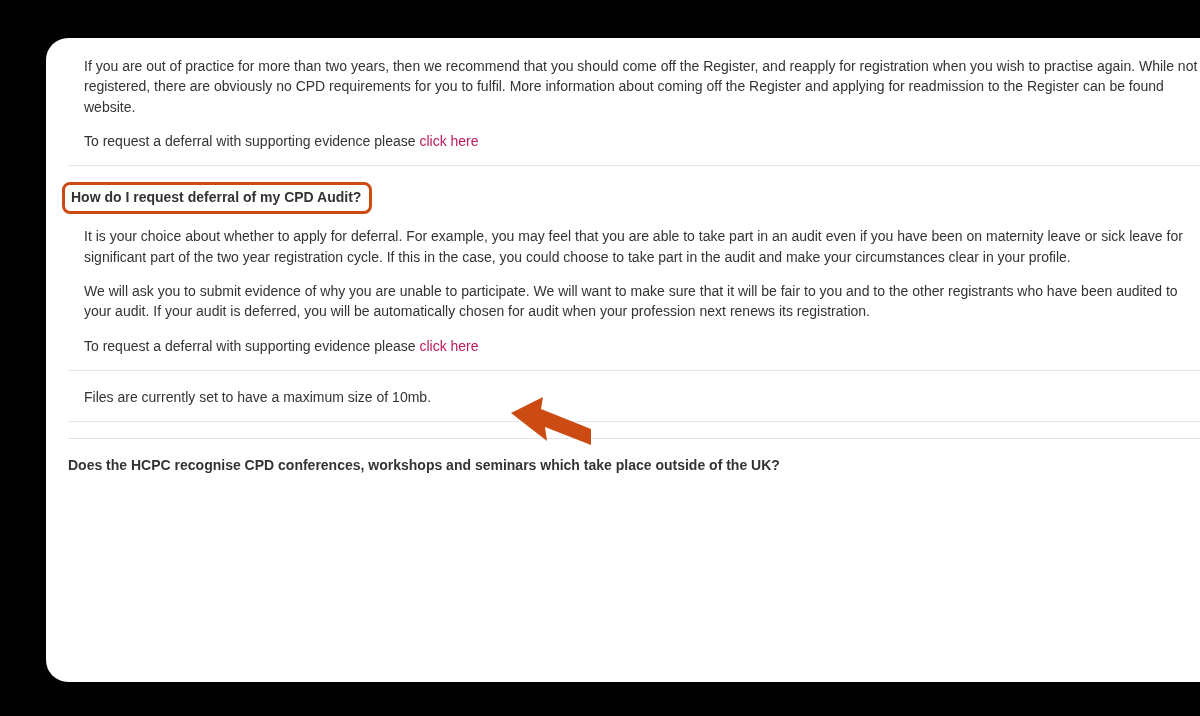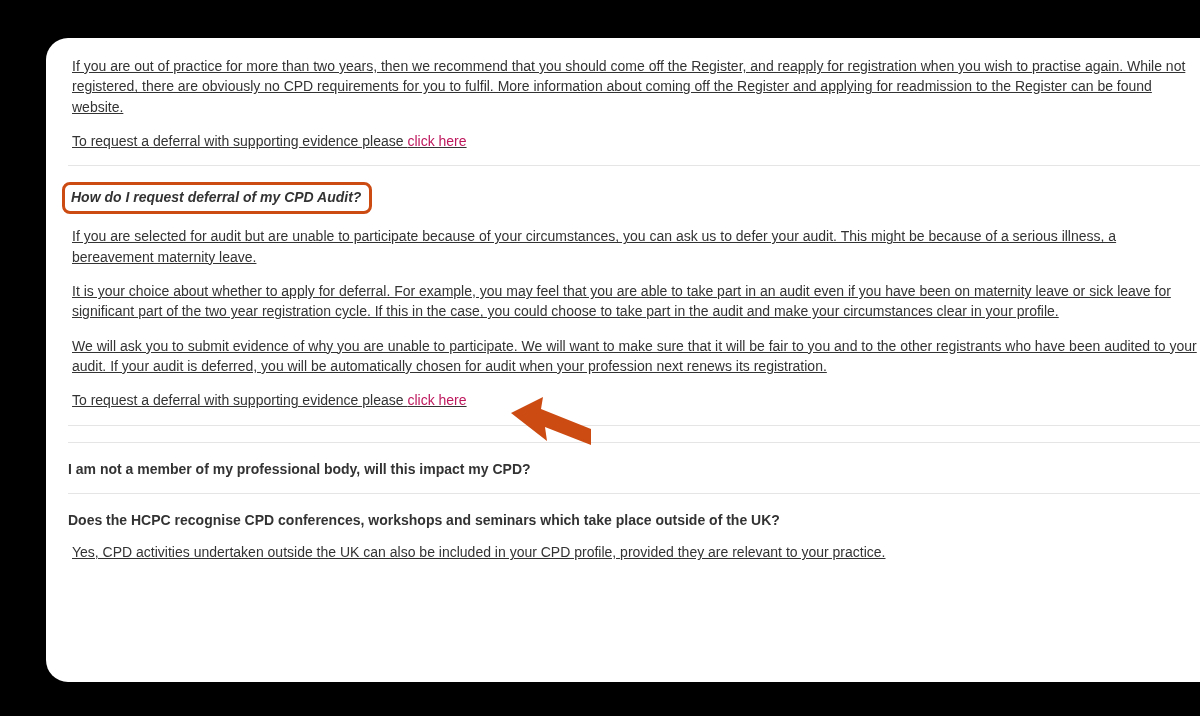--- a/index.html
+++ b/index.html
@@ -32,41 +32,40 @@
     overflow: hidden;
     border-top-left-radius: 22px;
     border-bottom-left-radius: 22px;
   }
   .content {
     padding: 18px 0 0 22px;
     font-size: 14px;
     color: #333;
     line-height: 1.45;
   }
-  p { margin: 0 0 14px 4px; text-decoration: underline; }
+  p { margin: 0 0 14px 16px; }
   a.link { color: #be185d; text-decoration: none; cursor: pointer; }
   hr.sep {
     border: none;
     border-top: 1px solid #e5e5e5;
     margin: 14px 0 16px 0;
   }
   .q {
     font-weight: bold;
     color: #333;
     margin: 0 0 12px 0;
     font-size: 14px;
   }
   .highlight-box {
     display: inline-block;
     border: 3px solid #cc4b13;
     border-radius: 8px;
     padding: 2px 8px 4px 6px;
     margin-left: -6px;
     margin-bottom: 12px;
-    font-style: italic;
   }
   .highlight-box .q { margin: 0; }
   .arrow {
     position: absolute;
     left: 465px;
     top: 355px;
     width: 80px;
     height: 60px;
     pointer-events: none;
   }
@@ -82,37 +81,35 @@
     <p>If you are out of practice for more than two years, then we recommend that you should come off the Register, and reapply for registration when you wish to practise again. While not registered, there are obviously no CPD requirements for you to fulfil. More information about coming off the Register and applying for readmission to the Register can be found website.</p>
     <p>
       <span>To request a deferral with supporting evidence please </span><a class="link">click here</a>
     </p>
 
     <hr class="sep">
 
     <div class="highlight-box">
       <div class="q">How do I request deferral of my CPD Audit?</div>
     </div>
-    <p>If you are selected for audit but are unable to participate because of your circumstances, you can ask us to defer your audit. This might be because of a serious illness, a bereavement maternity leave.</p>
     <p>It is your choice about whether to apply for deferral. For example, you may feel that you are able to take part in an audit even if you have been on maternity leave or sick leave for significant part of the two year registration cycle. If this in the case, you could choose to take part in the audit and make your circumstances clear in your profile.</p>
     <p>We will ask you to submit evidence of why you are unable to participate. We will want to make sure that it will be fair to you and to the other registrants who have been audited to your audit. If your audit is deferred, you will be automatically chosen for audit when your profession next renews its registration.</p>
     <p>
       <span>To request a deferral with supporting evidence please </span><a class="link">click here</a>
     </p>
 
     <hr class="sep">
 
+    <p>Files are currently set to have a maximum size of 10mb.</p>
 
     <hr class="sep">
 
-    <div class="q">I am not a member of my professional body, will this impact my CPD?</div>
 
     <hr class="sep">
 
     <div class="q">Does the HCPC recognise CPD conferences, workshops and seminars which take place outside of the UK?</div>
-    <p>Yes, CPD activities undertaken outside the UK can also be included in your CPD profile, provided they are relevant to your practice.</p>
 
   </div>
 
   <svg class="arrow" viewBox="0 0 80 60">
     <polygon points="0,20 32,4 30,16 80,36 80,52 34,34 36,48" fill="#cc4b13"></polygon>
   </svg>
 </div>
 
 </body></html>

